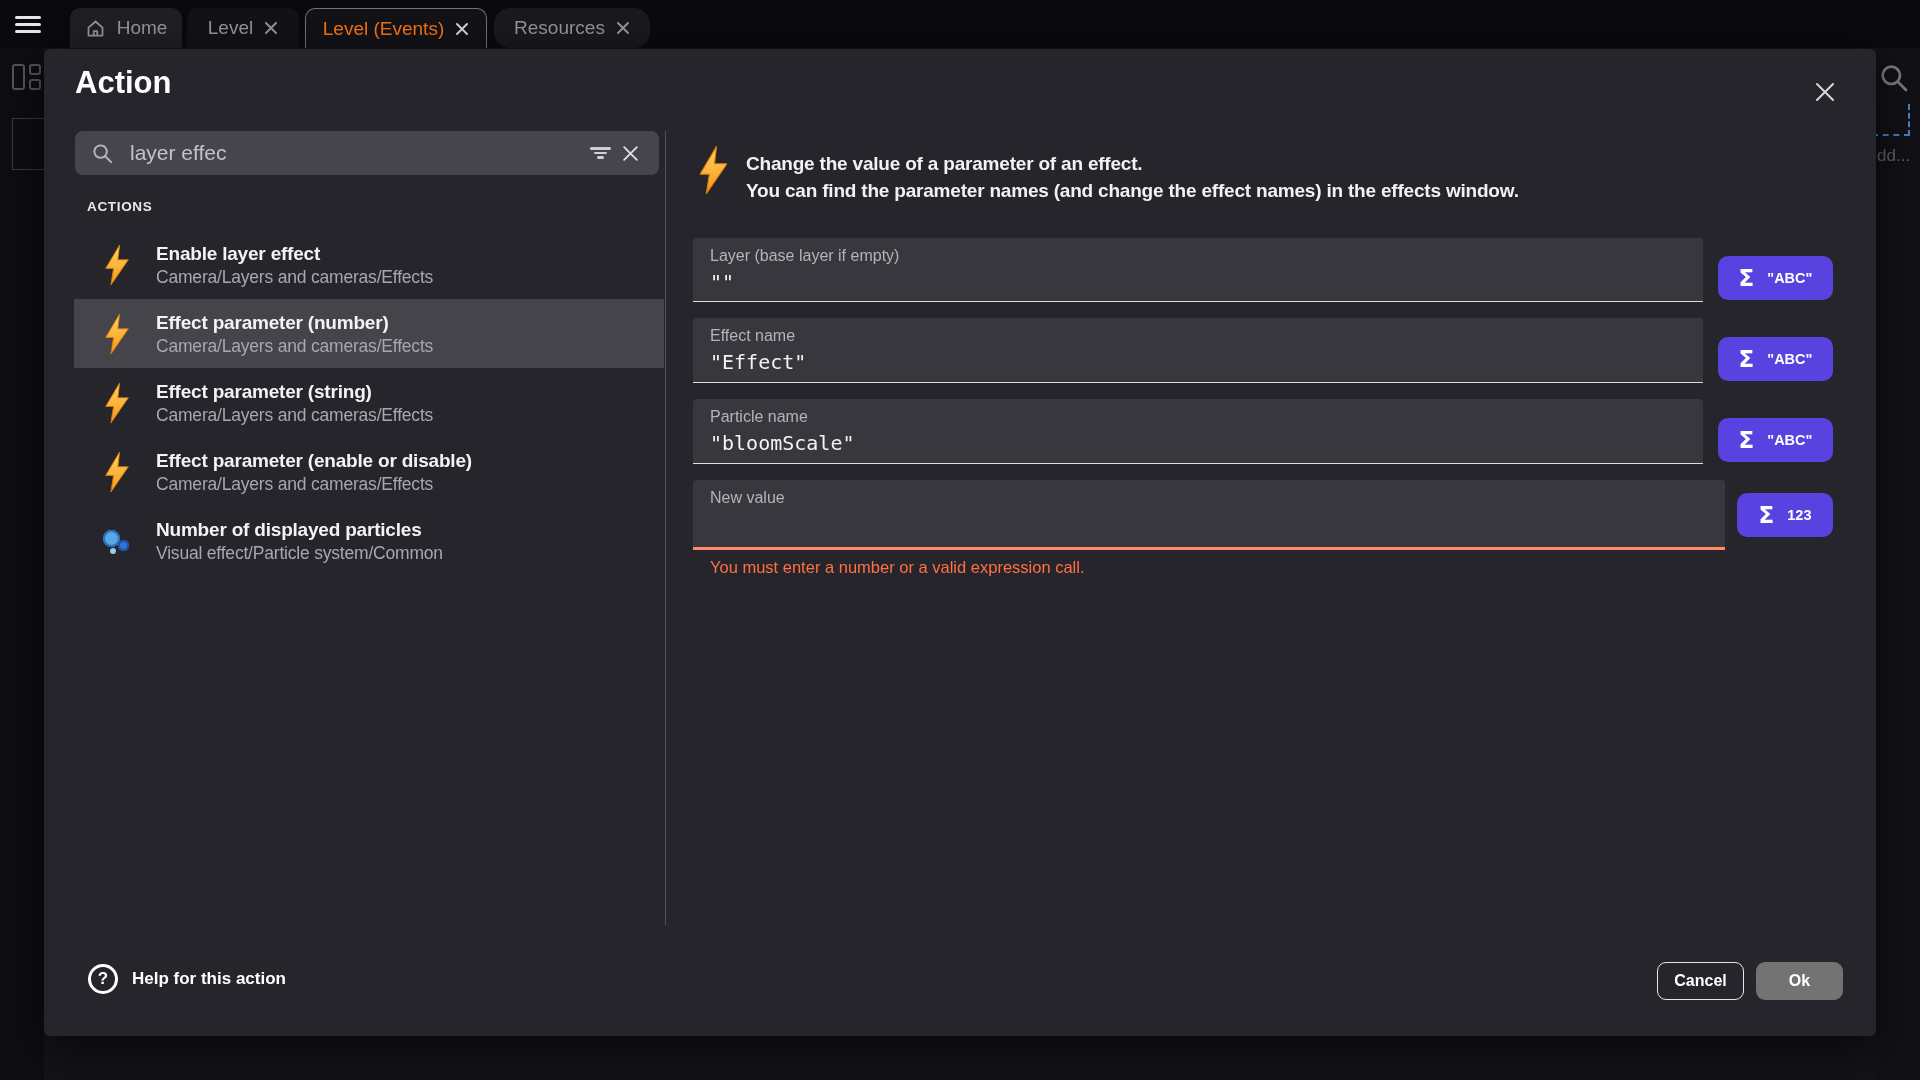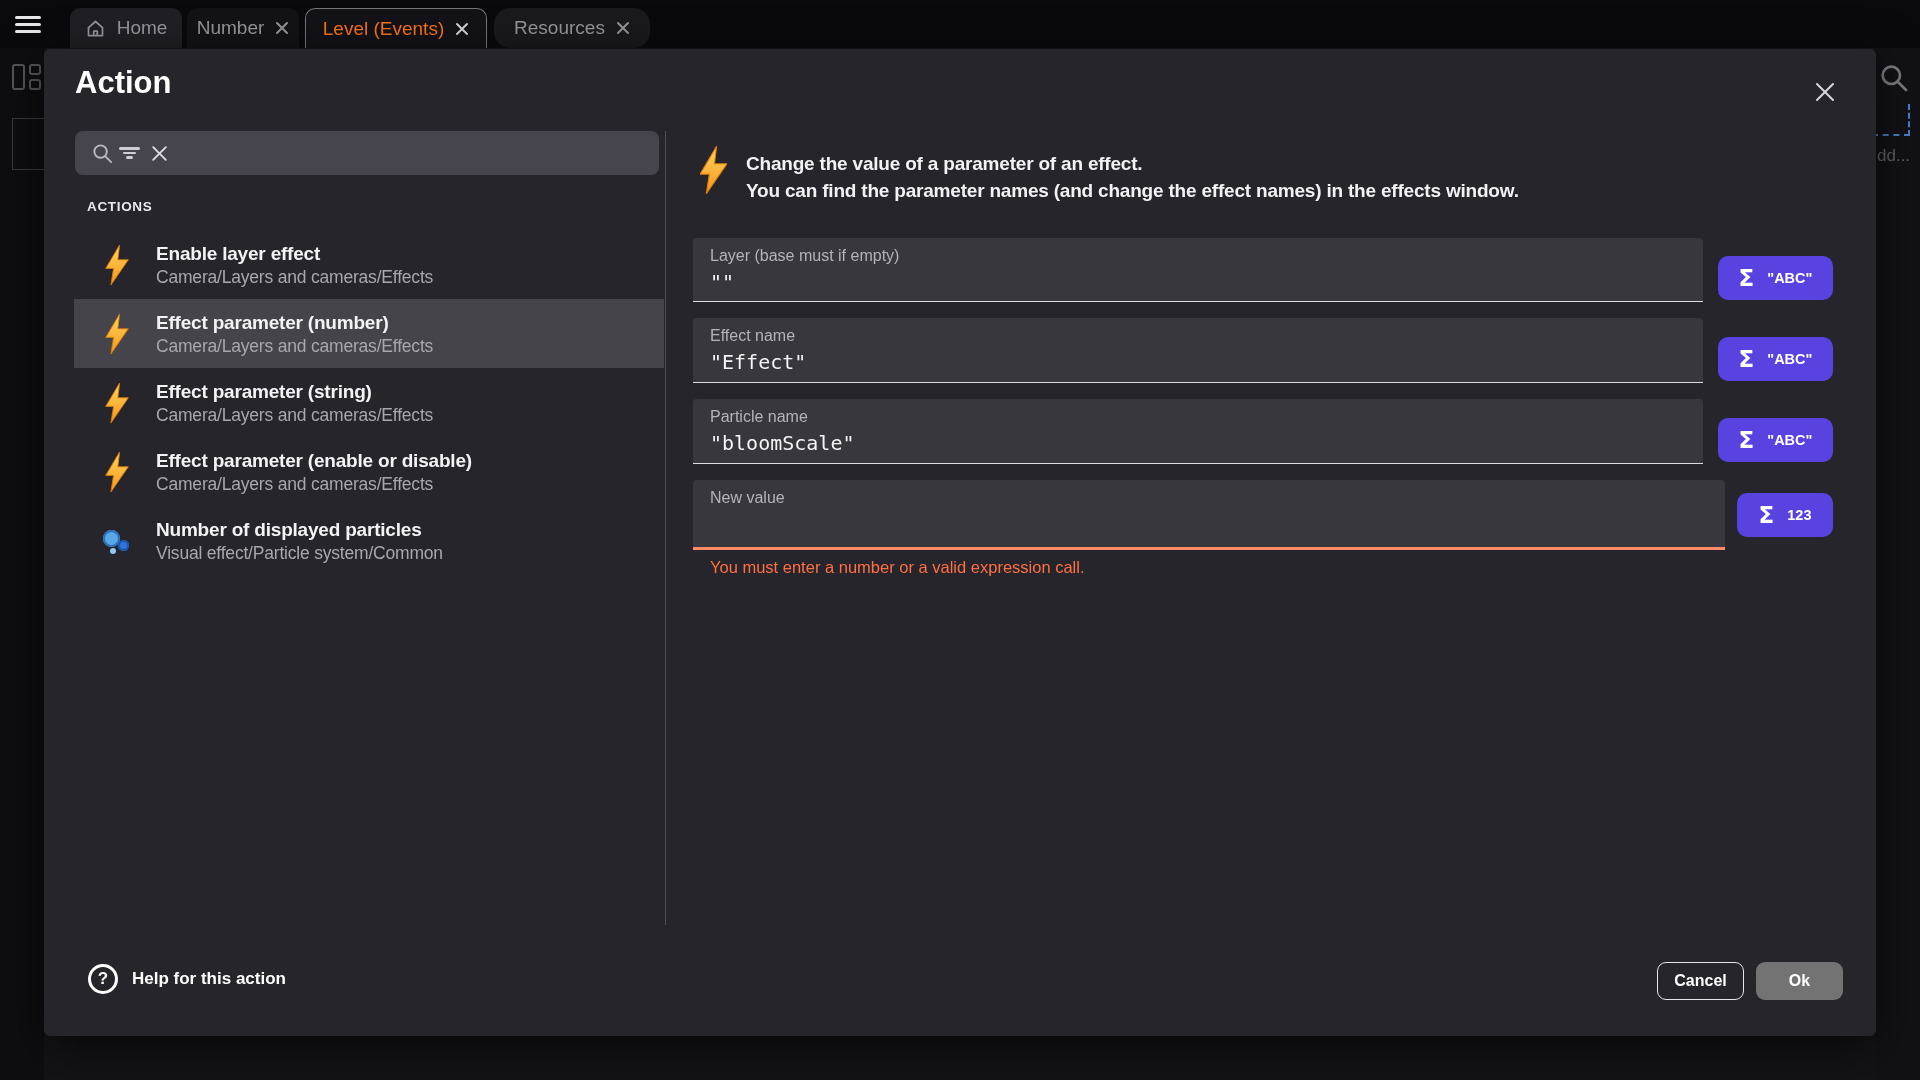--- a/index.html
+++ b/index.html
@@ -99,21 +99,21 @@
       </div>
 
     <div class="tab abs" style="left:70px;width:112px;background:#201f25;">
       <svg width="21" height="21" viewBox="0 0 24 24">
         <path class="icon-stroke" d="M4 11 L12 4 L20 11 V20 H4 Z M10 20 V15 H14 V20" stroke-linejoin="round"></path>
       </svg>
       <span>Home</span>
     </div>
 
     <div class="tab abs" style="left:187px;width:112px;background:#131217;">
-      <span>Number</span>
+      <span>Level</span>
       <svg class="tab-close" viewBox="0 0 14 14">
         <path class="icon-stroke" d="M2 2 L12 12 M12 2 L2 12"></path>
       </svg>
     </div>
 
     <div class="tab active abs" style="left:305px;width:182px;background:#131217;">
       <span>Level (Events)</span>
       <svg class="tab-close" viewBox="0 0 14 14">
         <path d="M2 2 L12 12 M12 2 L2 12" stroke="#d5d4da" stroke-width="2" fill="none" stroke-linecap="round"></path>
       </svg>
@@ -153,20 +153,21 @@
       <svg width="24" height="24" viewBox="0 0 24 24">
         <path d="M4 4 L20 20 M20 4 L4 20" stroke="#d8d7dc" stroke-width="2" fill="none" stroke-linecap="round"></path>
       </svg>
     </div>
 
     <div id="searchbar" class="abs">
       <svg width="23" height="23" viewBox="0 0 24 24">
         <circle cx="10" cy="10" r="6.5" stroke="#b9b8be" stroke-width="2" fill="none"></circle>
         <line x1="15" y1="15" x2="21" y2="21" stroke="#b9b8be" stroke-width="2" stroke-linecap="round"></line>
       </svg>
+      <input id="search-input" value="layer effec" style="">
       <div class="sbtn">
         <div id="filter-icon">
           <span style="width:21px;"></span>
             <span style="width:13px;"></span>
             <span style="width:7px;"></span>
         </div>
       </div>
       <div class="sbtn">
         <svg width="19" height="19" viewBox="0 0 24 24">
           <path d="M4 4 L20 20 M20 4 L4 20" stroke="#dddce2" stroke-width="2.4" fill="none" stroke-linecap="round"></path>
@@ -253,21 +254,21 @@
       <svg width="27" height="48" viewBox="0 0 26 46">
         <polygon points="16,0 0,27 9,27 6,46 26,17 14,17" fill="url(#lg1)" stroke="#d97c06" stroke-width="1"></polygon>
         </svg>
     </span>
     <div id="desc" class="abs">
       <div>Change the value of a parameter of an effect.</div>
       <div>You can find the parameter names (and change the effect names) in the effects window.</div>
     </div>
 
     <div class="field abs" id="field-0" style="top:189px;height:64px;">
-      <div class="flabel">Layer (base must if empty)</div>
+      <div class="flabel">Layer (base layer if empty)</div>
       <div class="fvalue">""</div>
     </div>
     <div class="field abs" id="field-1" style="top:269px;height:65px;">
       <div class="flabel">Effect name</div>
       <div class="fvalue">"Effect"</div>
     </div>
     <div class="field abs" id="field-2" style="top:350px;height:65px;">
       <div class="flabel">Particle name</div>
       <div class="fvalue">"bloomScale"</div>
     </div>

